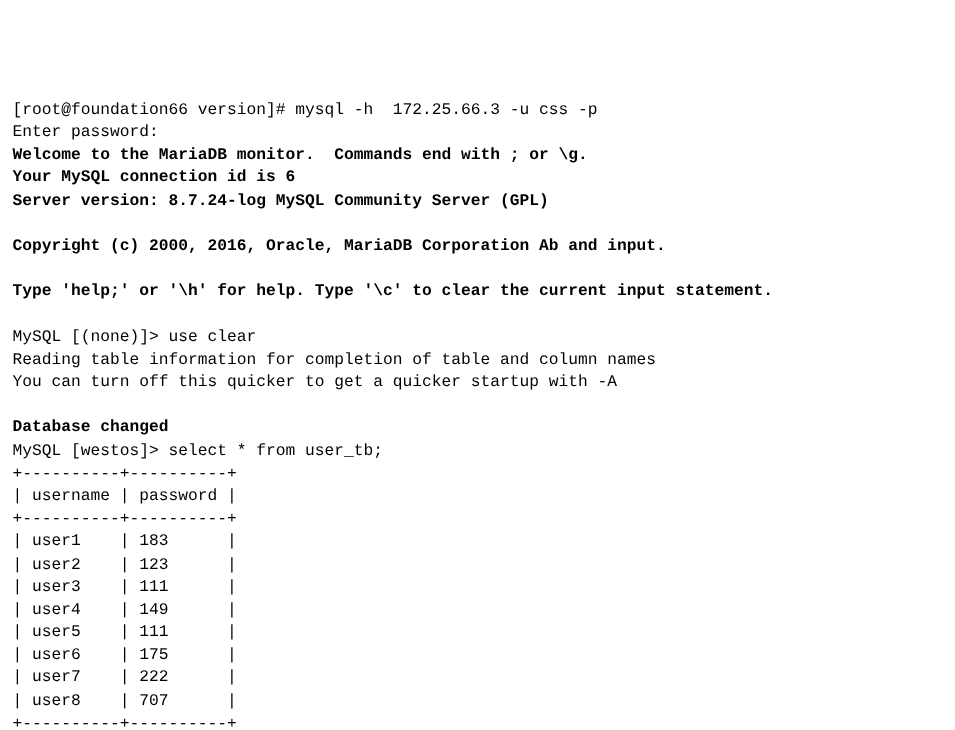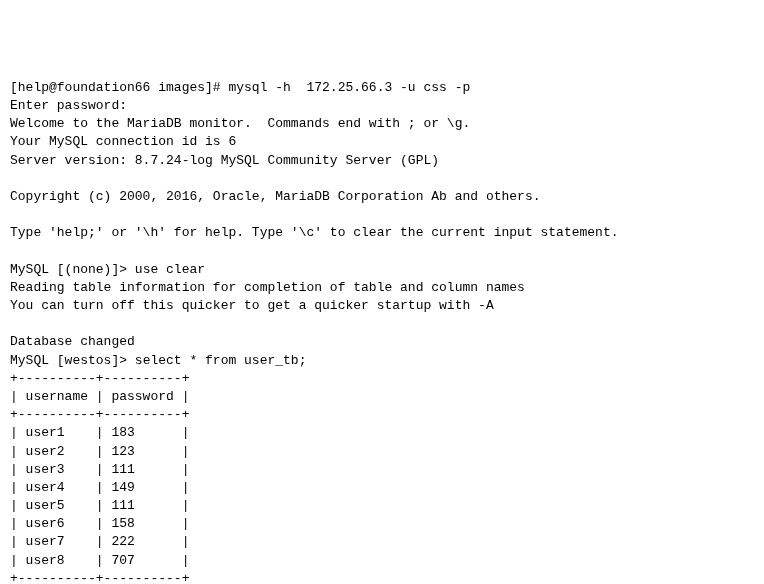--- a/index.html
+++ b/index.html
@@ -8,52 +8,52 @@
       line-height: 1.4;
       margin: 0;
       padding: 6px 10px;
       background: #fff;
       color: #000;
       width: 764px;
       box-sizing: border-box;
       white-space: pre;
       position: relative;
     }
-    .bold { font-weight: normal; margin-top: 32px; }
+    .bold { font-weight: bold; margin-top: 32px; }
   </style>
 </head>
 <body>
 
 
 
-<div><span>[help@foundation66 images]# mysql -h  172.25.66.3 -u css -p</span>
+<div><span>[root@foundation66 version]# mysql -h  172.25.66.3 -u css -p</span>
 <span>Enter password:</span>
 <span class="bold">Welcome to the MariaDB monitor.  Commands end with ; or \g.</span>
 <span class="bold">Your MySQL connection id is 6</span>
 <span class="bold">Server version: 8.7.24-log MySQL Community Server (GPL)</span>
 
-<span class="bold">Copyright (c) 2000, 2016, Oracle, MariaDB Corporation Ab and others.</span>
+<span class="bold">Copyright (c) 2000, 2016, Oracle, MariaDB Corporation Ab and input.</span>
 
 <span class="bold">Type 'help;' or '\h' for help. Type '\c' to clear the current input statement.</span>
 
 <span>MySQL [(none)]&gt; </span><span>use clear</span>
 <span>Reading table information for completion of table and column names</span>
 <span>You can turn off this quicker to get a quicker startup with -A</span>
 
 <span class="bold">Database changed</span>
 <span>MySQL [westos]&gt; </span><span>select * from user_tb;</span>
 <span>+----------+----------+</span>
 <span>| username | password |</span>
 <span>+----------+----------+</span>
 <span>| user1    | 183      |</span>
 <span>| user2    | 123      |</span>
 <span>| user3    | 111      |</span>
 <span>| user4    | 149      |</span>
 <span>| user5    | 111      |</span>
-<span>| user6    | 158      |</span>
+<span>| user6    | 175      |</span>
 <span>| user7    | 222      |</span>
 <span>| user8    | 707      |</span>
 <span>+----------+----------+</span>
 
 
 
 </div>
 
 
 

